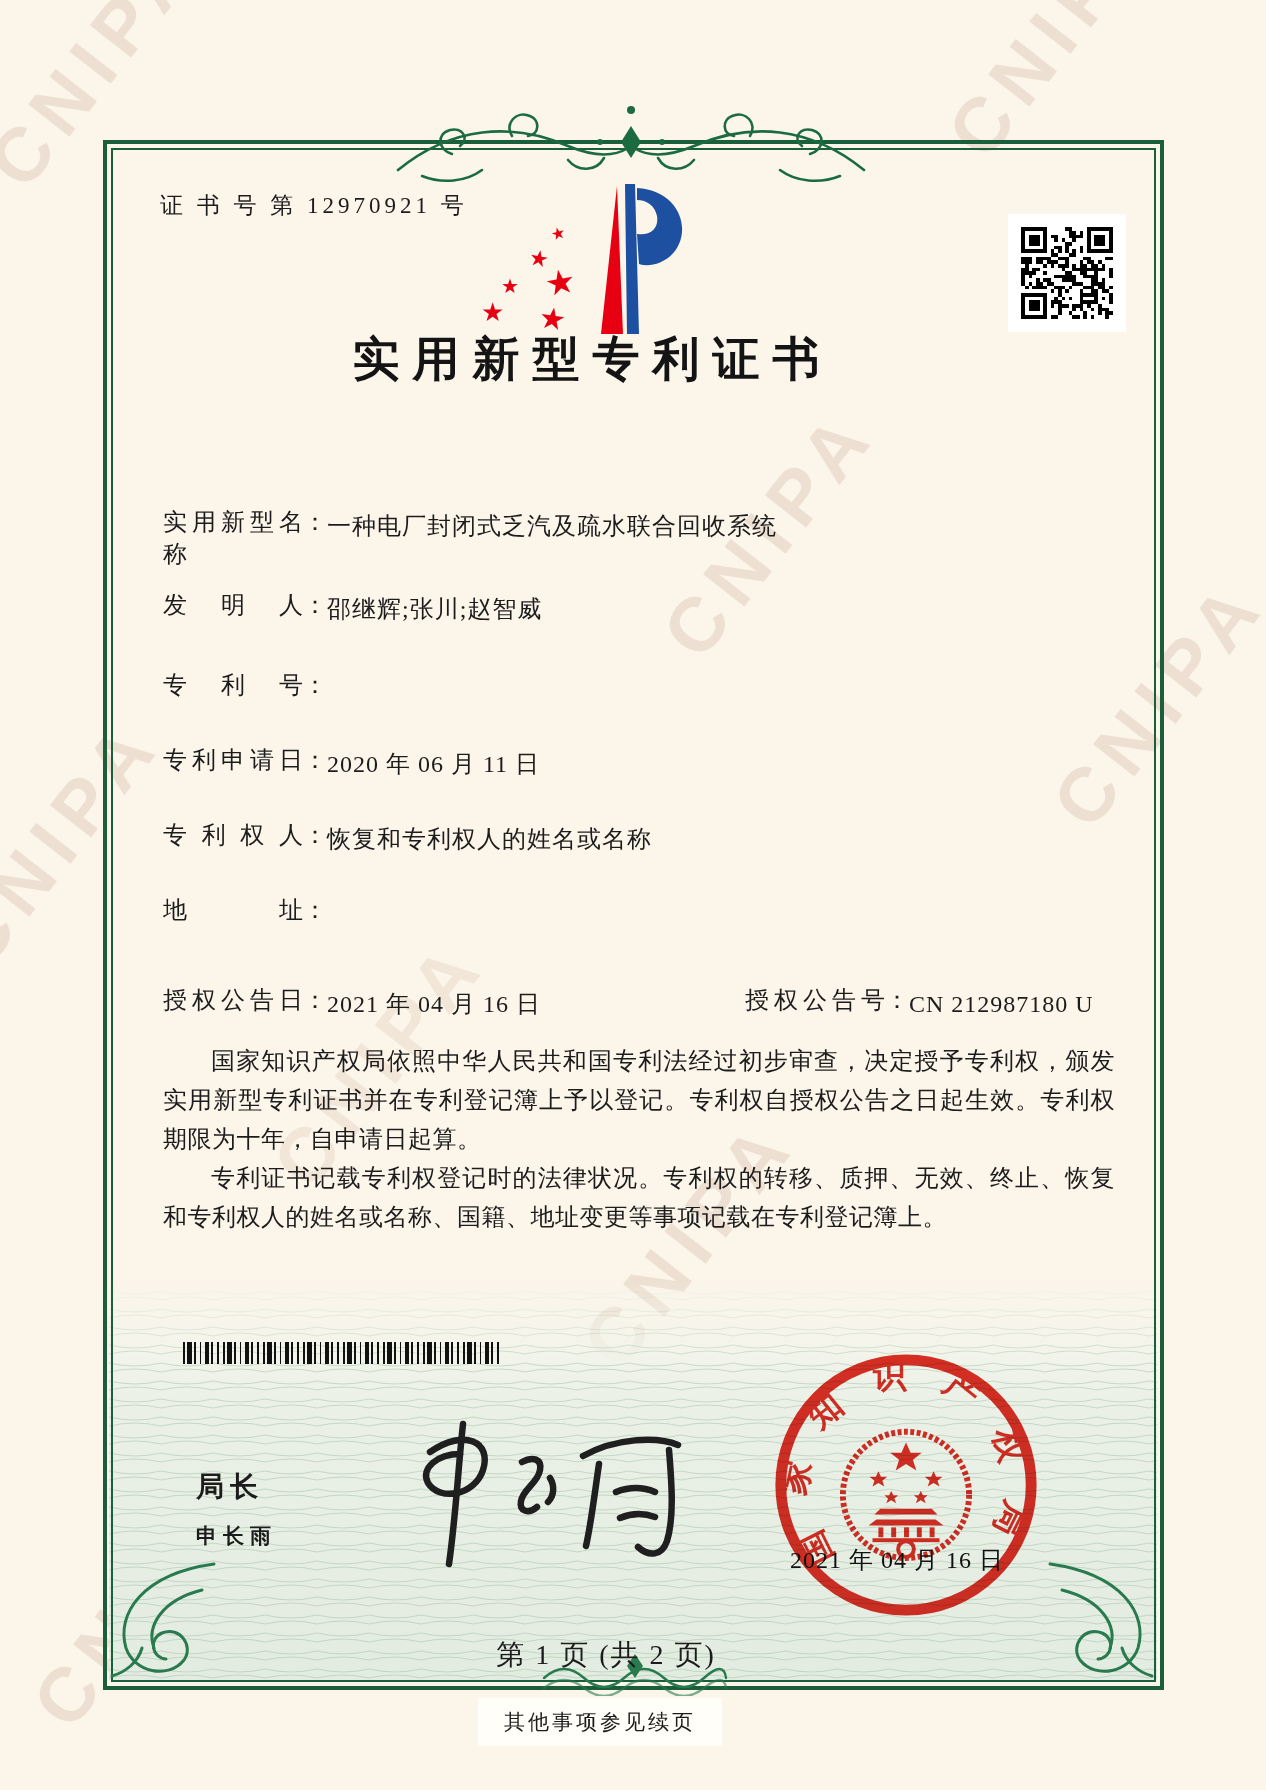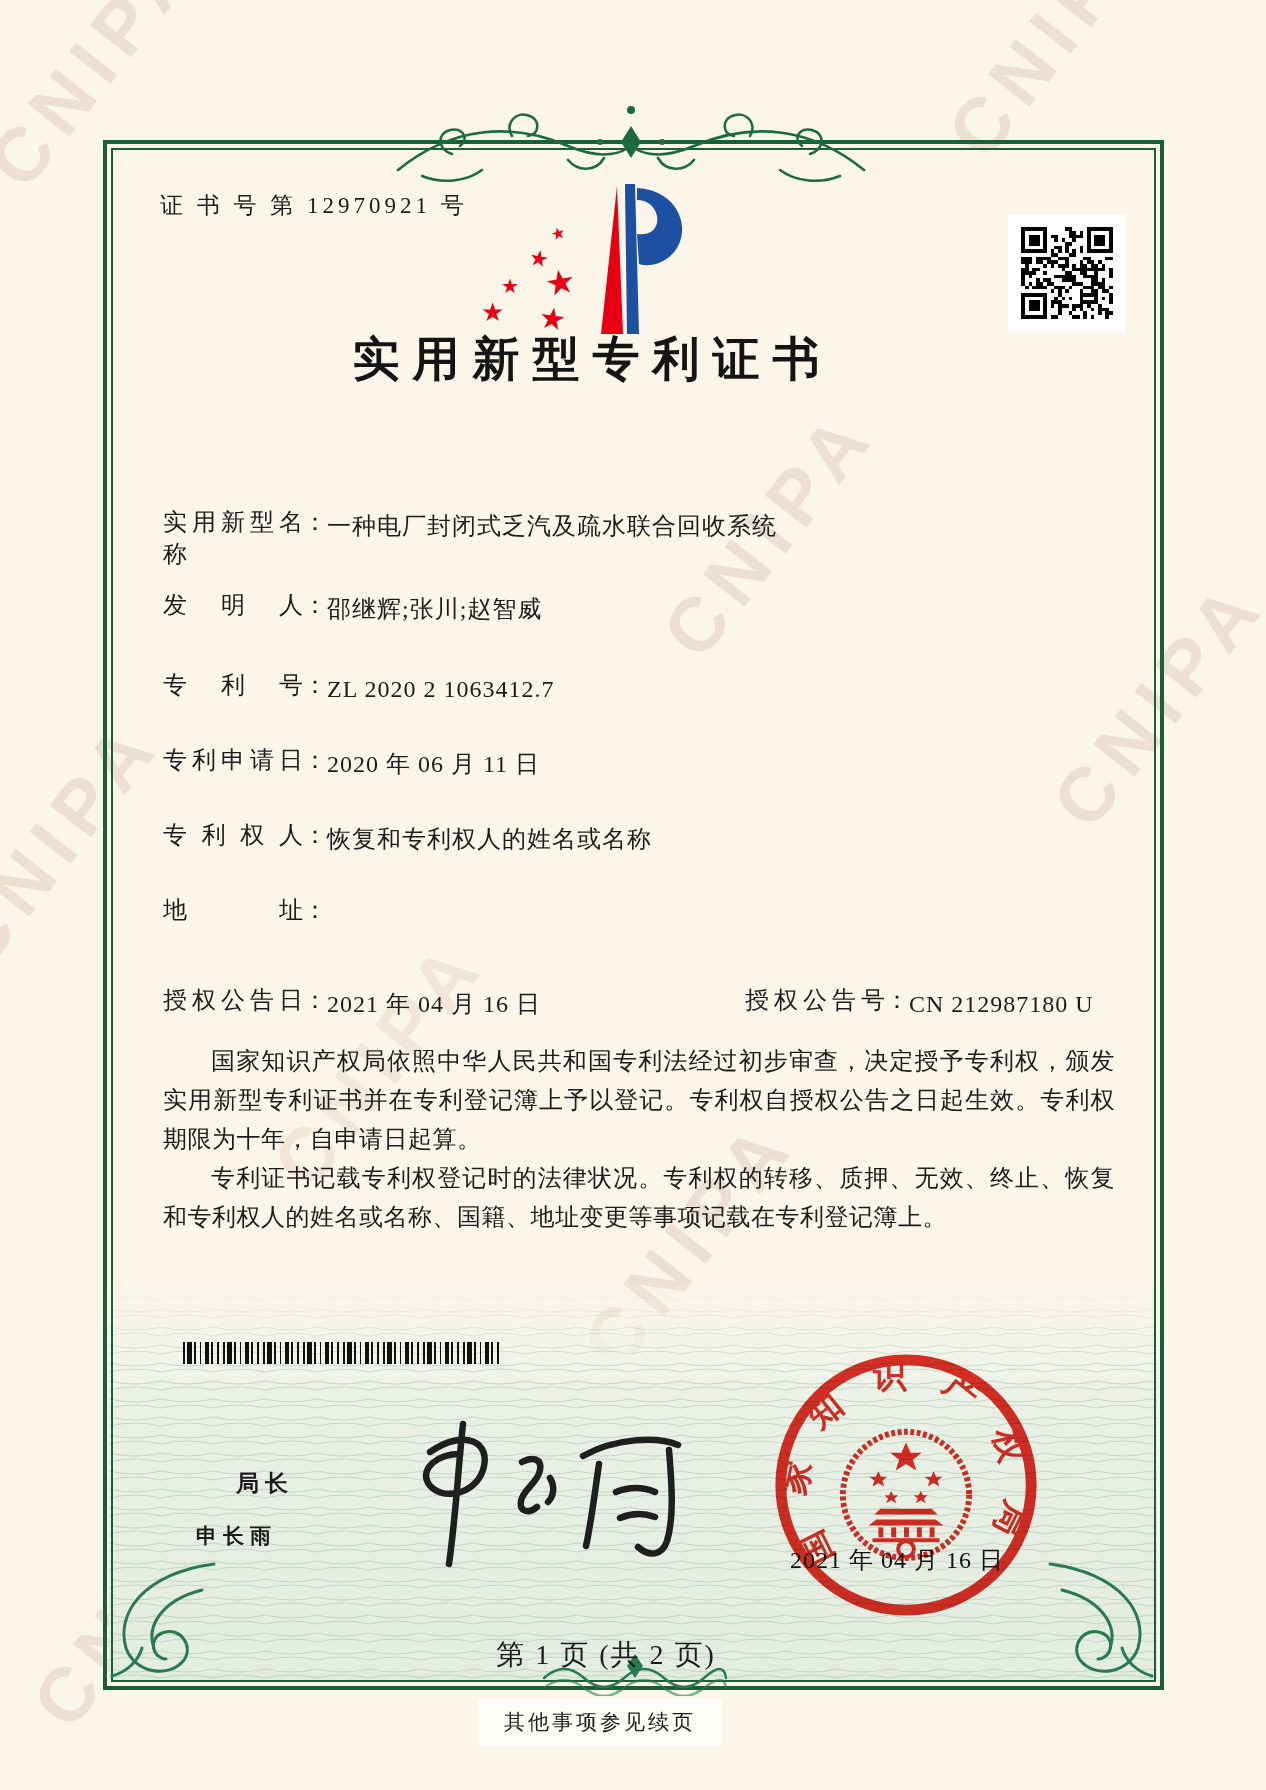--- a/index.html
+++ b/index.html
@@ -44,22 +44,22 @@
   .paras p{margin:0;font-size:24px;line-height:39px;text-indent:2em;
            text-align:justify;letter-spacing:.5px;}
   
   .barcode{position:absolute;left:183px;top:1342px;width:320px;height:22px;z-index:3;
     background:repeating-linear-gradient(90deg,
       #111 0 2px,transparent 2px 4px,#111 4px 9px,transparent 9px 11px,
       #111 11px 13px,transparent 13px 17px,#111 17px 18px,transparent 18px 22px,
       #111 22px 26px,transparent 26px 28px,#111 28px 30px,transparent 30px 34px,
       #111 34px 36px,transparent 36px 40px);}
   
-  .signer-title{position:absolute;left:196px;top:1468px;font-size:23px;font-weight:600;
-      font-family:Liberation Sans, sans-serif;z-index:3;letter-spacing:6px;margin-left:40px;}
+  .signer-title{position:absolute;left:196px;top:1468px;font-size:28px;font-weight:600;
+      font-family:Liberation Sans, sans-serif;z-index:3;letter-spacing:6px;}
   .signer-name{position:absolute;left:196px;top:1522px;font-size:21px;font-weight:600;
       font-family:"Liberation Sans",sans-serif;z-index:3;letter-spacing:6px;}
   .signature{position:absolute;left:370px;top:1412px;z-index:4;}
   
   .seal{position:absolute;left:768px;top:1347px;width:276px;height:276px;z-index:4;
         mix-blend-mode:multiply;opacity:.94;}
   .seal-date{position:absolute;left:790px;top:1544px;width:230px;font-size:24px;
         letter-spacing:1px;color:#111;z-index:5;white-space:nowrap;}
   
   .page-footer{position:absolute;left:103px;top:1636px;width:1006px;text-align:center;
@@ -424,21 +424,20 @@
       <span class="fvalue">一种电厂封闭式乏汽及疏水联合回收系统</span>
   </div>
   <div class="frow r1">
     <span class="flabel">发明人</span>
       <span class="fcolon">：</span>
       <span class="fvalue">邵继辉;张川;赵智威</span>
   </div>
   <div class="frow r2">
     <span class="flabel">专利号</span>
       <span class="fcolon">：</span>
-      <span class="fvalue">ZL 2020 2 1063412.7</span>
   </div>
   <div class="frow r3">
     <span class="flabel">专利申请日</span>
       <span class="fcolon">：</span>
       <span class="fvalue">2020 年 06 月 11 日</span>
   </div>
   <div class="frow r4">
     <span class="flabel">专利权人</span>
       <span class="fcolon">：</span>
       <span class="fvalue">恢复和专利权人的姓名或名称</span>

